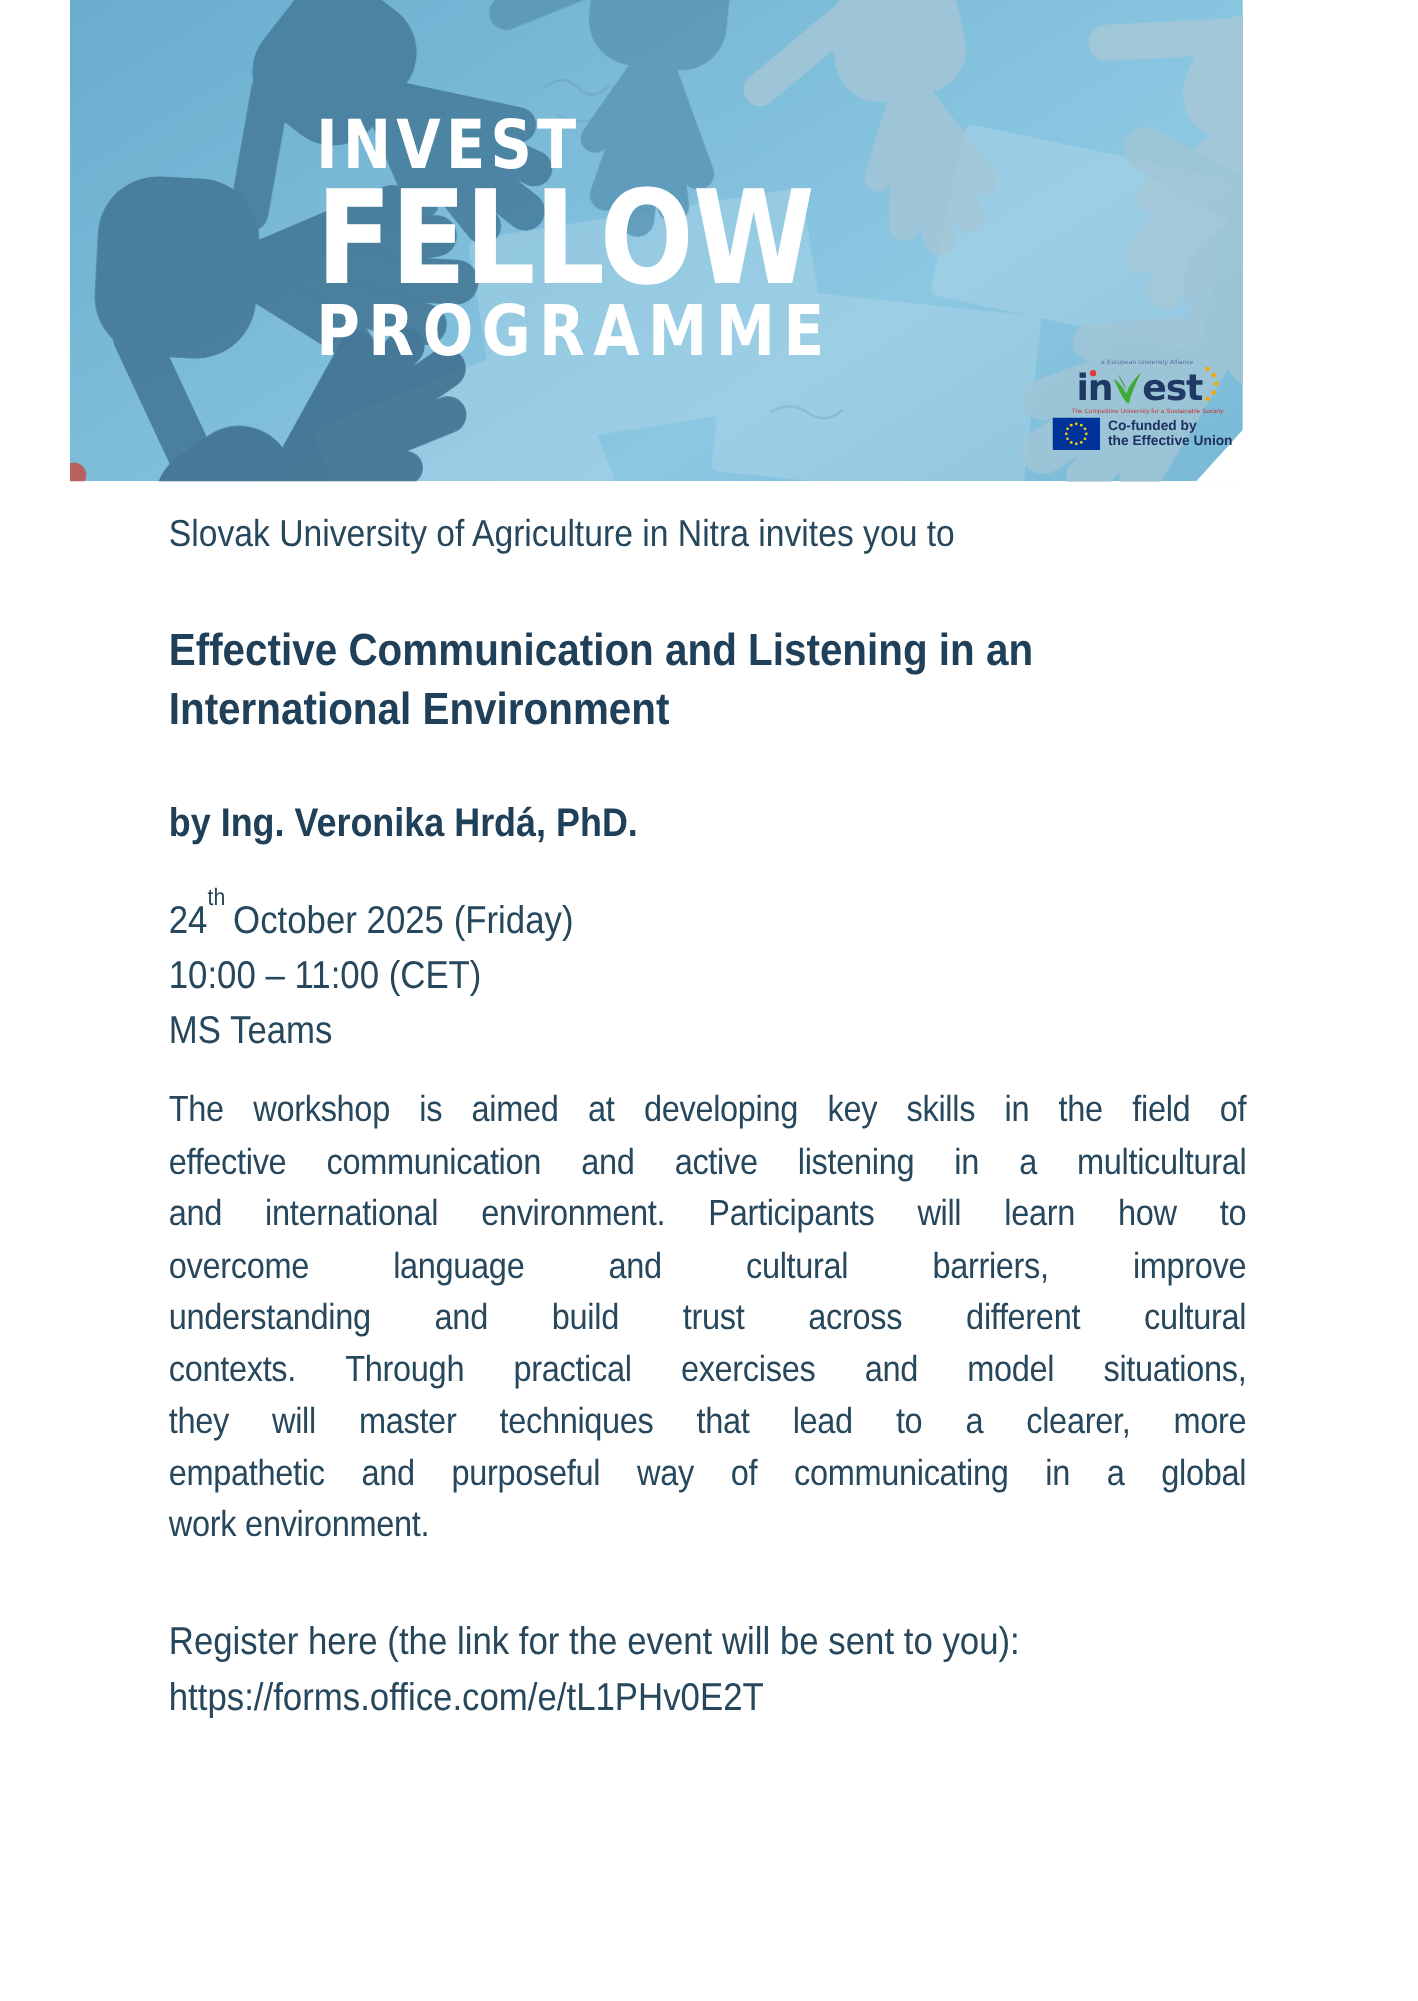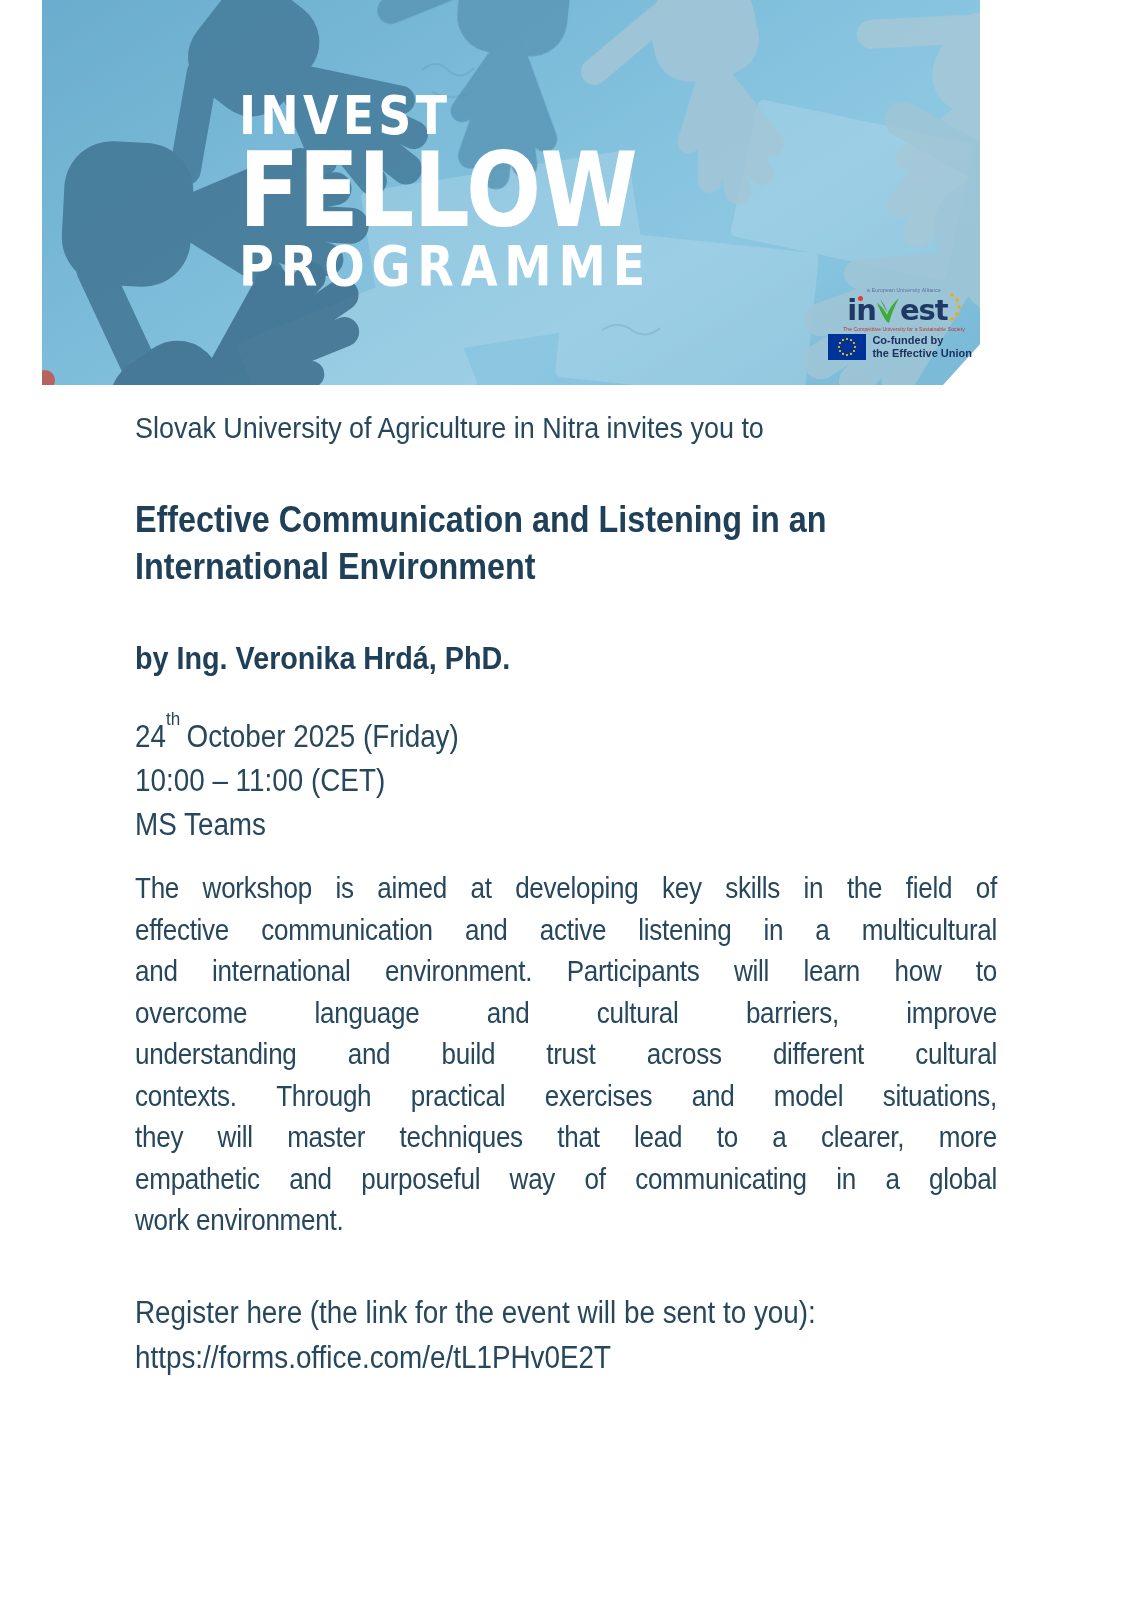--- a/index.html
+++ b/index.html
@@ -1,20 +1,20 @@
 <!DOCTYPE html>
 <html><head>
 <meta charset="utf-8">
 <style>
   html,body{margin:0;padding:0;background:#ffffff;}
   #page{position:relative;width:1134px;height:1601px;background:#ffffff;overflow:hidden;
         font-family:"Liberation Sans",sans-serif;}
 
   
-  #banner{position:absolute;left:2px;top:0;width:938px;height:385px;overflow:hidden;padding-left:40px;}
+  #banner{position:absolute;left:16px;top:0;width:938px;height:385px;overflow:hidden;padding-left:40px;}
   #banner svg{display:block;}
   .banner-titles{position:absolute;left:237px;top:88px;transform:scaleX(0.85);
                  transform-origin:0 0;color:#ffffff;white-space:nowrap;}
   .bt1{font-size:54px;font-weight:700;letter-spacing:5px;line-height:56px;
        font-family:"DejaVu Sans",sans-serif;}
   .bt2{font-size:104px;font-weight:900;letter-spacing:-1px;line-height:92px;
        font-family:"DejaVu Sans",sans-serif;}
   .bt3{font-size:56px;font-weight:700;letter-spacing:8px;line-height:60px;
        font-family:"DejaVu Sans",sans-serif;}
 
@@ -24,21 +24,21 @@
   .invest-word{position:relative;display:flex;align-items:flex-end;justify-content:center;
                height:30px;margin-top:1px;}
   .invest-word .wm{font-size:29px;font-weight:700;color:#1f3864;line-height:28px;
                    font-family:"DejaVu Sans",sans-serif;letter-spacing:-1px;}
   .red-dot{position:absolute;left:18px;top:2px;width:5px;height:5px;border-radius:50%;
            background:#e03c31;}
   .leafv{margin:0 1px 1px 1px;}
   .starsarc{margin-left:1px;margin-bottom:2px;}
   .invest-tagline-bottom{font-size:5px;line-height:6px;color:#c2332b;letter-spacing:.1px;
                          white-space:nowrap;margin-top:2px;}
-  .eu-logo{position:absolute;right:8px;top:334px;display:flex;align-items:flex-start;gap:6px;}
+  .eu-logo{position:absolute;right:8px;top:334px;display:flex;align-items:center;gap:6px;}
   .eu-text{font-size:11px;font-weight:700;color:#1d3160;line-height:12.5px;text-align:left;}
 
   
   .content{position:absolute;left:135px;top:0;width:960px;transform:scaleX(0.898);
            transform-origin:0 0;color:#27475d;}
   .intro{position:absolute;left:0;top:410px;font-size:30px;line-height:36px;white-space:nowrap;}
   .event-title{position:absolute;left:0;top:496px;font-size:36px;font-weight:700;
                color:#1f4058;line-height:47px;white-space:nowrap;}
   .speaker{position:absolute;left:0;top:638px;font-size:32px;font-weight:700;
            color:#1f4058;line-height:40px;white-space:nowrap;}

